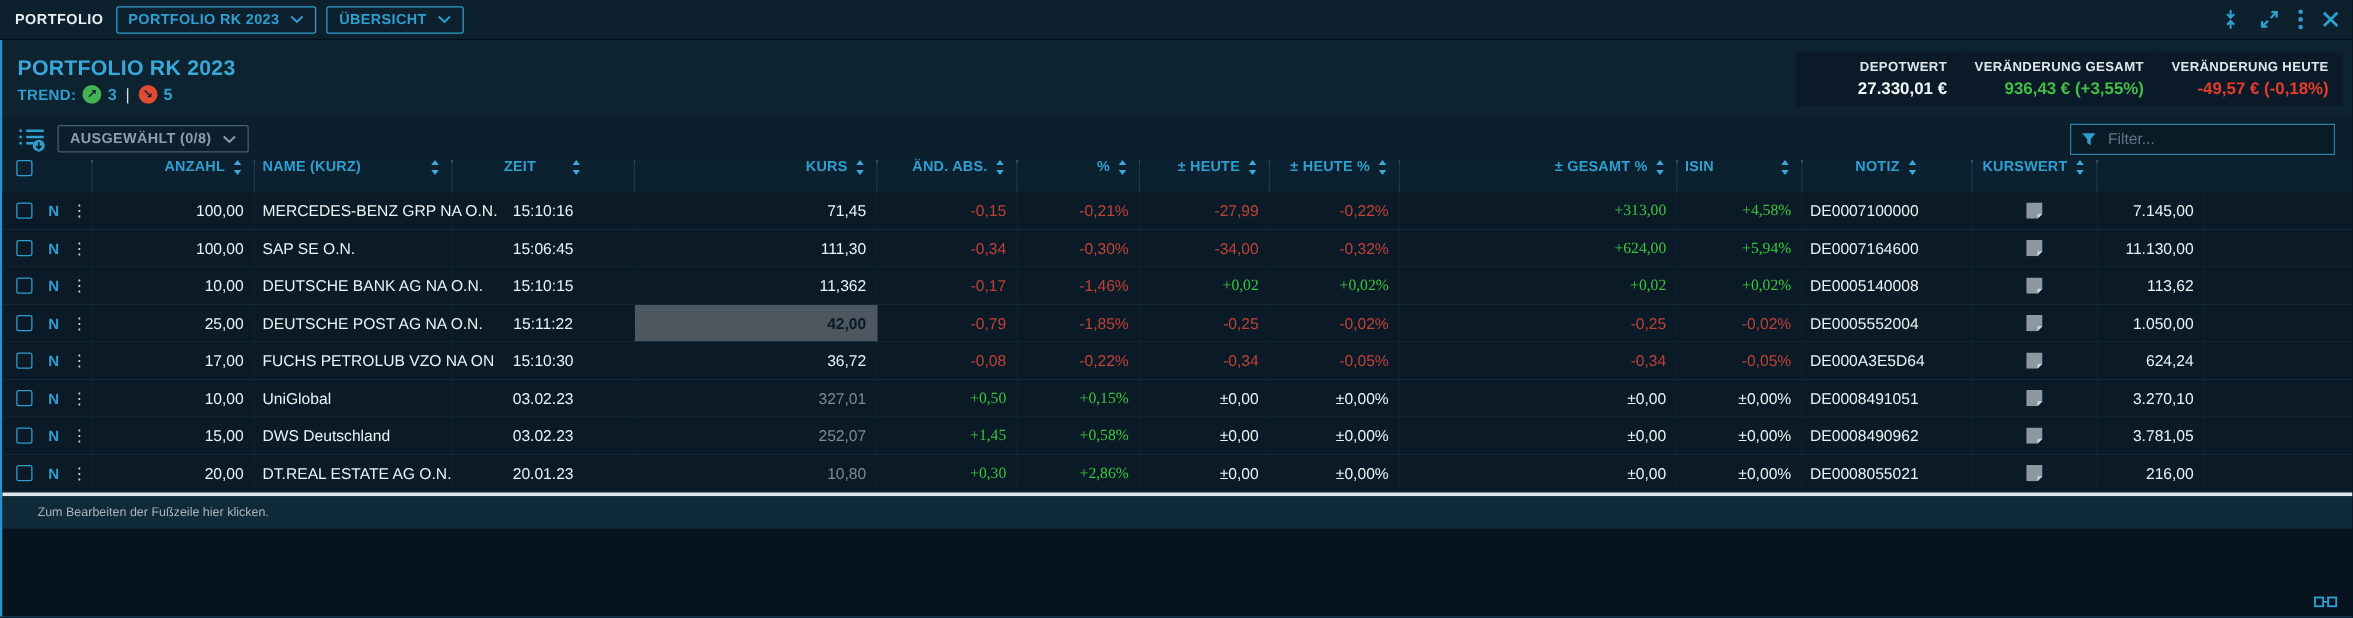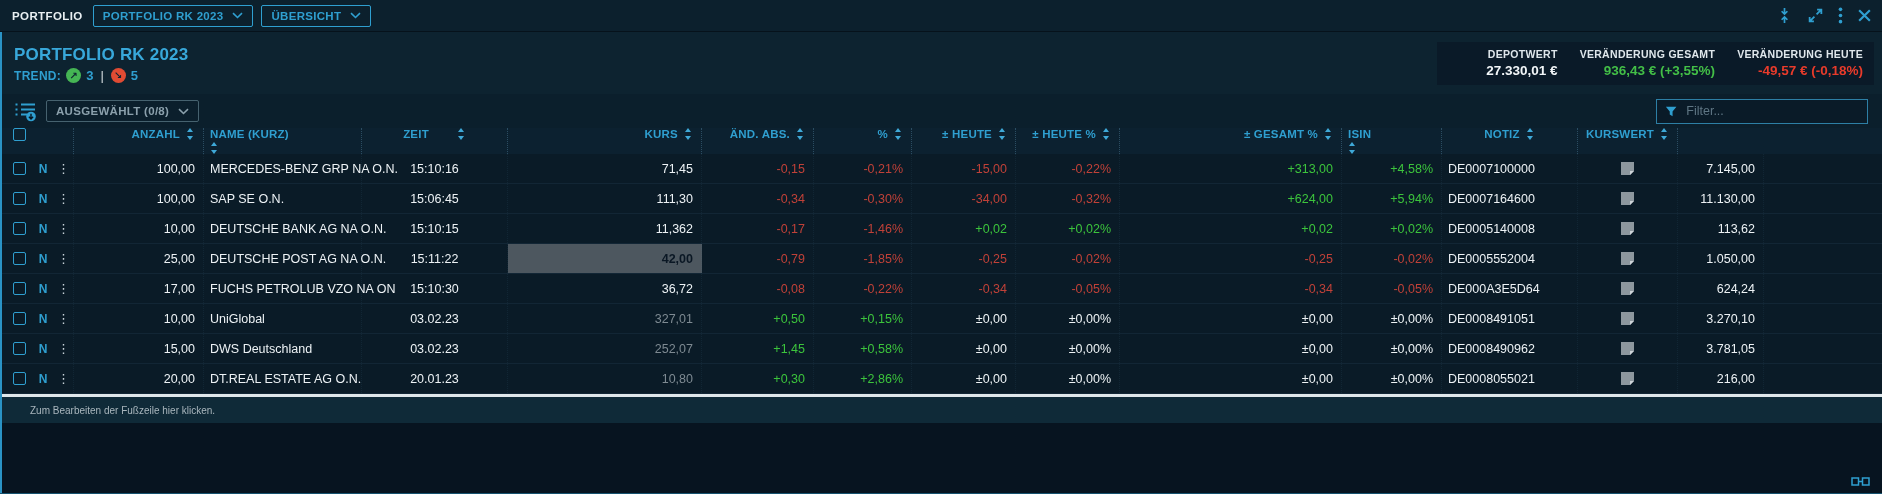--- a/index.html
+++ b/index.html
@@ -54,36 +54,36 @@
   .thead{height:26px;flex:0 0 26px;background:var(--thead_bg);align-items:center;}
   .hcell{display:flex;align-items:flex-start;height:26px;box-sizing:border-box;color:var(--accent);
          font-size:11.5px;font-weight:700;letter-spacing:.2px;white-space:nowrap;
          border-right:1px dotted rgba(73,122,148,.5);cursor:pointer;}
   .cell{display:flex;align-items:center;height:29px;box-sizing:border-box;color:var(--text);
         font-size:12.5px;white-space:nowrap;border-right:1px dotted rgba(73,122,148,.12);}
   .hcell.nosep,.cell.nosep{border-right:none;}
   .a-l{justify-content:flex-start;padding-left:6px;}
   .a-r{justify-content:flex-end;padding-right:8px;}
   .a-c{justify-content:center;}
-  .hcell.far{justify-content:space-between;padding-right:8px;flex-direction:column;}
+  .hcell.far{justify-content:space-between;padding-right:8px;}
   .hcell .hlabel{margin-right:6px;}
   .hcell.gap .sort{margin-left:22px;}
   .sort{position:relative;width:9px;height:12px;display:inline-block;flex:0 0 auto;}
   .sort::before{content:"";position:absolute;top:0;left:1px;border-left:3.5px solid transparent;
                 border-right:3.5px solid transparent;border-bottom:4.5px solid #3fa9d8;}
   .sort::after{content:"";position:absolute;bottom:0;left:1px;border-left:3.5px solid transparent;
                border-right:3.5px solid transparent;border-top:4.5px solid #3fa9d8;}
   .tbody{flex:0 0 240px;background:var(--row_bg);}
   .trow{height:29px;border-bottom:1px solid var(--row_sep);align-items:center;background:var(--row_bg);}
   .cb{width:13px;height:13px;border:1px solid var(--accent);border-radius:2px;display:inline-block;
       box-sizing:border-box;cursor:pointer;background:transparent;}
   .c-sel{padding-left:11px;justify-content:flex-start;}
   .cell.news{color:var(--accent);font-weight:700;font-size:12px;justify-content:center;}
   .cell.kebab{color:#c8d2d8;font-size:13px;justify-content:center;cursor:pointer;letter-spacing:0;}
-  .cell.pos{color:var(--positive);}
+  .cell.pos{color:var(--positive);font-family:Liberation Serif, serif;}
   .cell.neg{color:var(--negative);}
   .cell.neu{color:#eef3f5;}
   .cell.stale{color:var(--stale);}
   .cell.selcell{background:var(--selected_cell_bg);color:var(--selected_cell_text);font-weight:600;}
   .c-notiz{justify-content:center;cursor:pointer;}
   
   .whiteline{height:3px;flex:0 0 3px;background:var(--white_line);}
   .footerbar{height:26px;flex:0 0 26px;background:var(--footer_bar_bg);display:flex;align-items:center;
              padding-left:28px;color:var(--footer_text);font-size:10px;cursor:pointer;}
   .bottomarea{flex:1;background:var(--bottom_bg);position:relative;}
@@ -250,21 +250,21 @@
             <span class="cb"></span>
           </div>
           <div class="cell a-l c-news nosep news">N</div>
           <div class="cell a-l c-menu kebab">⋮</div>
           <div class="cell a-r c-anzahl">100,00</div>
           <div class="cell a-l c-name">MERCEDES-BENZ GRP NA O.N.</div>
           <div class="cell a-c c-zeit">15:10:16</div>
           <div class="cell a-r c-kurs">71,45</div>
           <div class="cell a-r c-aend_abs neg">-0,15</div>
           <div class="cell a-r c-pct neg">-0,21%</div>
-          <div class="cell a-r c-heute neg">-15,00</div>
+          <div class="cell a-r c-heute neg">-27,99</div>
           <div class="cell a-r c-heute_pct neg">-0,22%</div>
           <div class="cell a-r c-gesamt pos">+313,00</div>
           <div class="cell a-r c-gesamt_pct pos">+4,58%</div>
           <div class="cell a-l c-isin">DE0007100000</div>
           <div class="cell a-c c-notiz">
   <svg width="13" height="13" viewBox="0 0 13 13">
     <path d="M0 0h13v9l-4 4H0z" fill="#8d979e"></path>
     <path d="M9 13l4-4H9z" fill="#cdd4d8"></path>
   </svg>
 </div>

